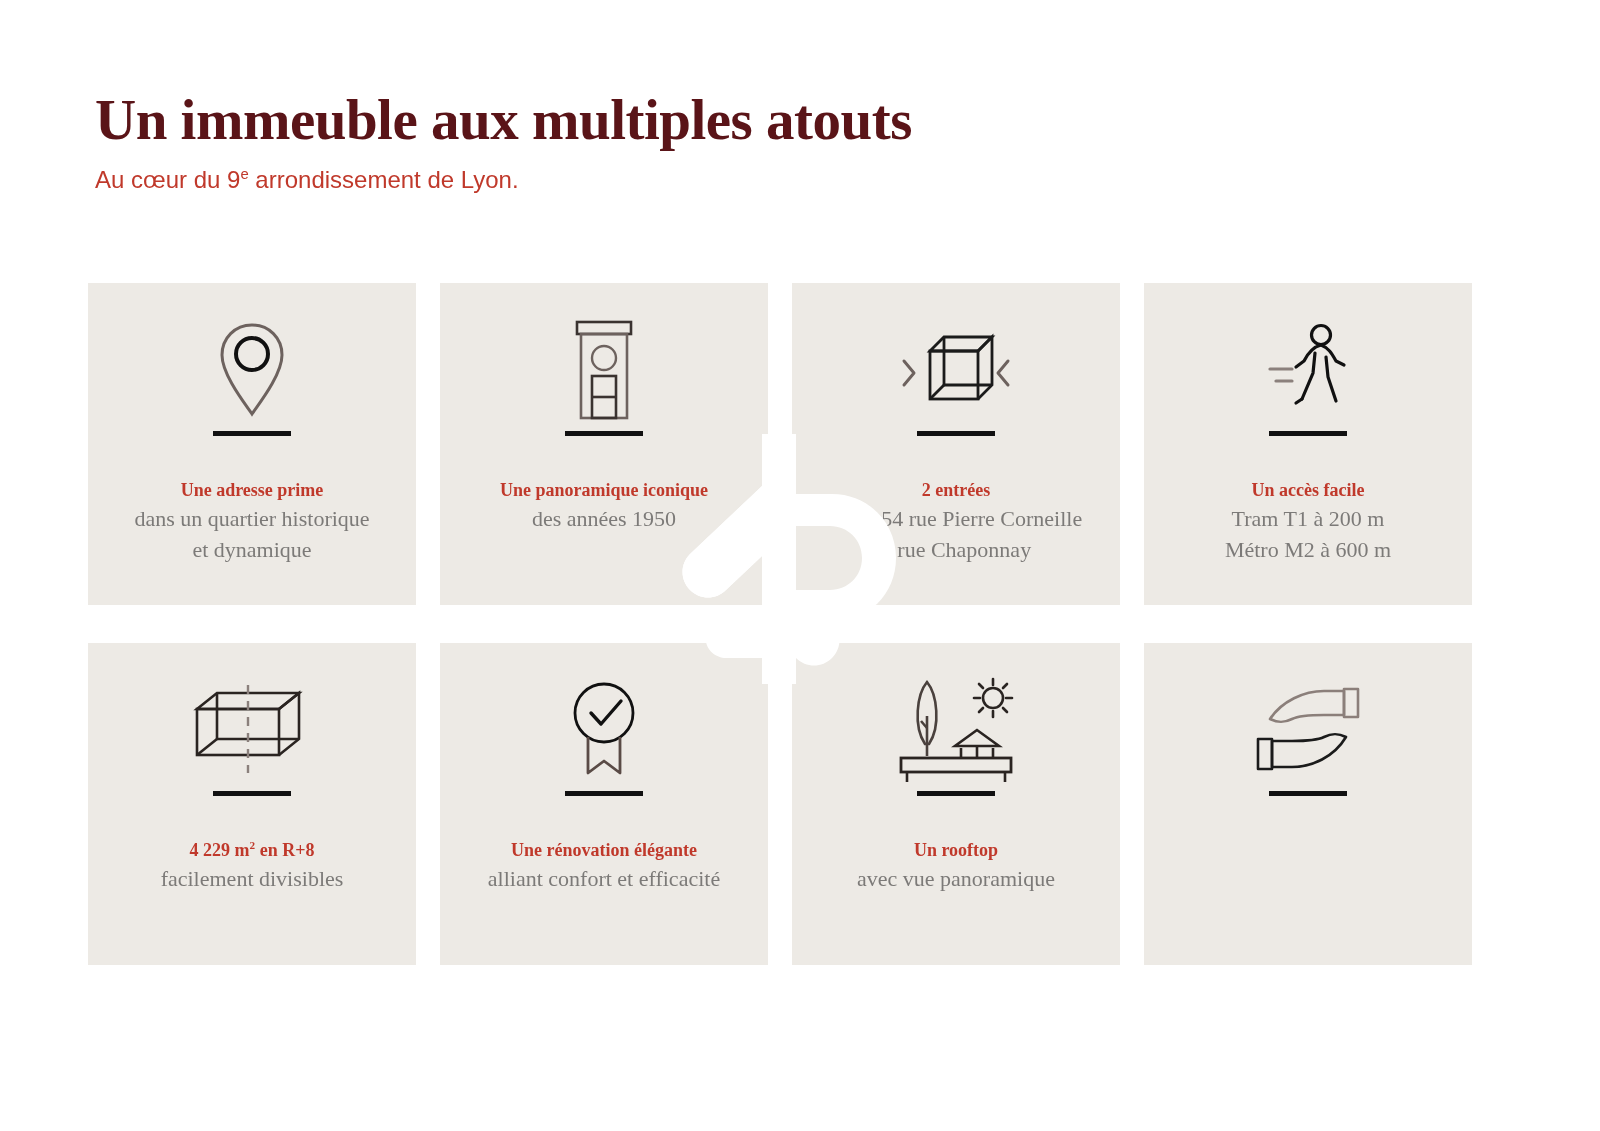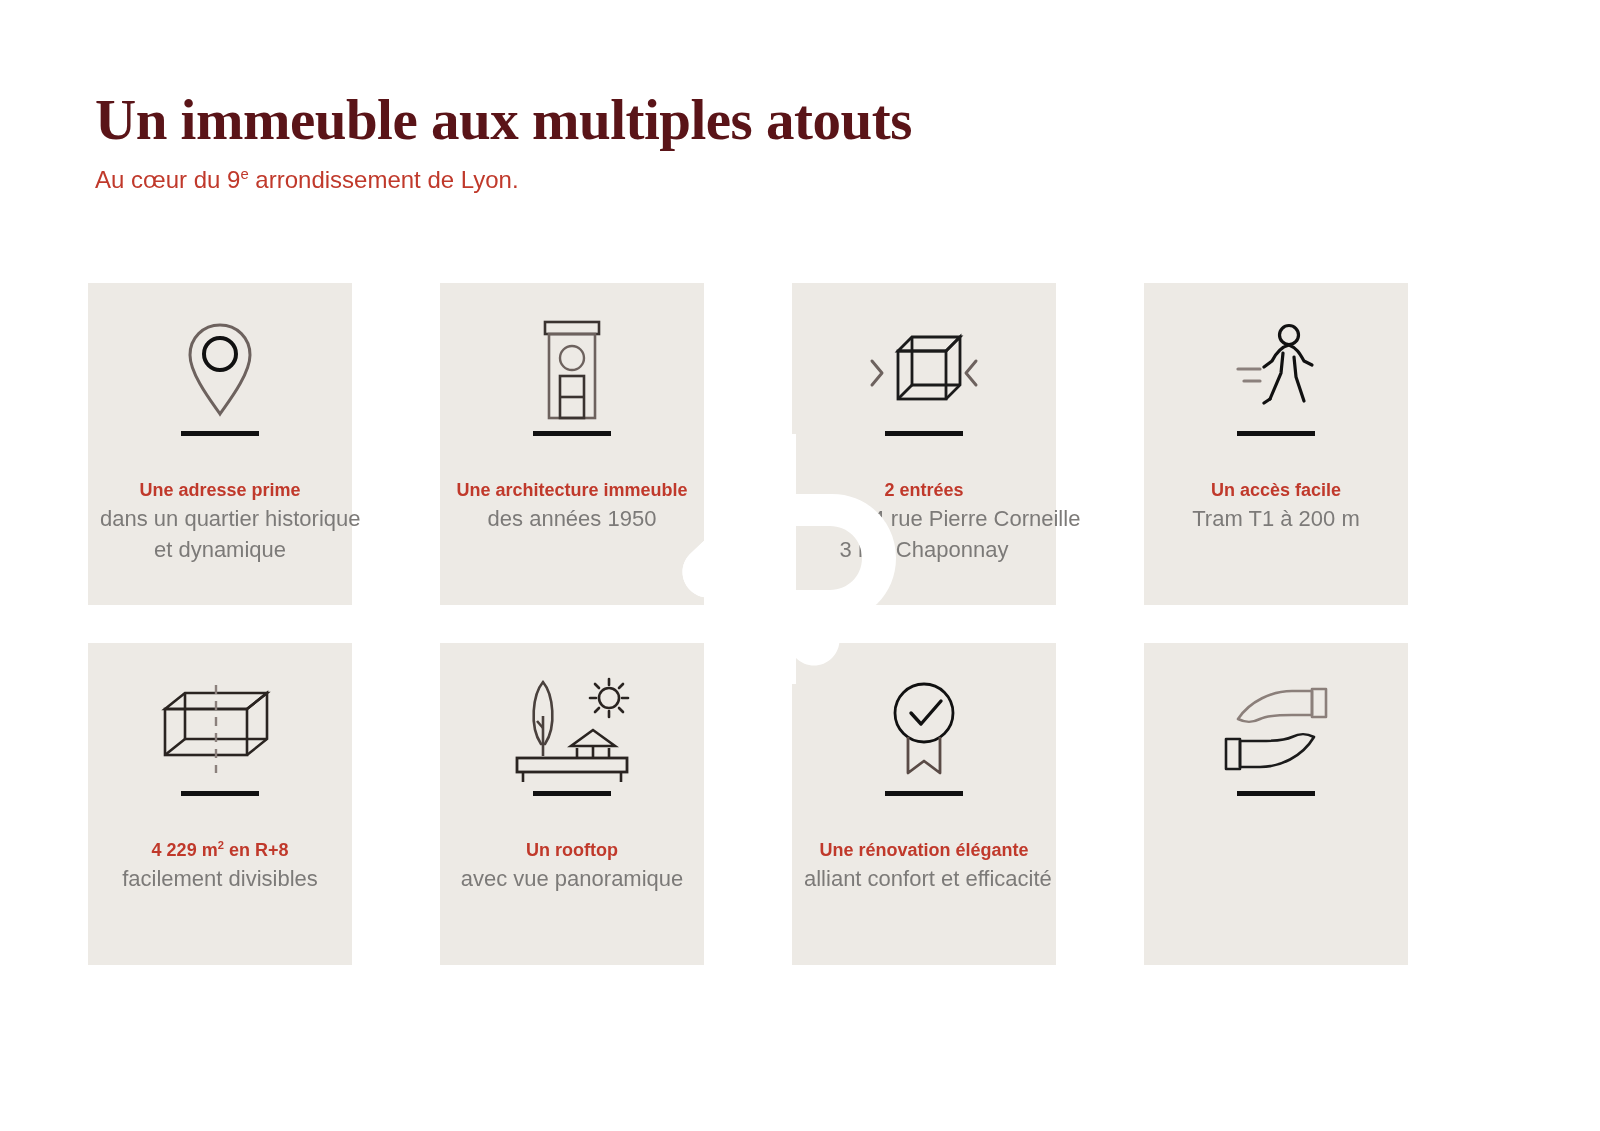--- a/index.html
+++ b/index.html
@@ -41,26 +41,27 @@
     position:absolute;
     left:88px; top:283px;
     width:1400px;
     display:grid;
     grid-template-columns:repeat(4, 316px);
     grid-column-gap:36px;
     grid-row-gap:38px;
   }
   .card{
     position:relative;
-    width:264px;
+    width:328px;
     height:322px;
     background:#0ea5e9;
     display:flex;
     flex-direction:column;
     align-items:center;
+    font-family:Liberation Serif, serif;
   }
   
   .card::after{
     content:"";
     position:absolute;
     left:11px; top:11px;
     width:316px; height:322px;
     background:#5a1418;
     z-index:-1;
   }
@@ -165,21 +166,21 @@
           <svg width="90" height="106" viewBox="0 0 90 106">
             <rect x="18" y="4" width="54" height="12" fill="none" stroke="#3a3330" stroke-width="2.6"></rect>
             <rect x="22" y="16" width="46" height="84" fill="none" stroke="#6d625e" stroke-width="2.6"></rect>
             <circle cx="45" cy="40" r="12" fill="none" stroke="#6d625e" stroke-width="2.4"></circle>
             <rect x="33" y="58" width="24" height="42" fill="none" stroke="#3a3330" stroke-width="2.6"></rect>
             <line x1="33" y1="79" x2="57" y2="79" stroke="#3a3330" stroke-width="2.6"></line>
           </svg>
         </div>
         <div class="rule"></div>
         <div class="card-text">
-          <div class="card-heading">Une architecture immeuble</div>
+          <div class="card-heading">Une panoramique iconique</div>
           <div class="card-sub">
             <div>des années 1950</div>
           </div>
         </div>
       </div>
     </div>
 
     <div class="card">
       <div class="card-inner">
         <div class="icon-wrap">
@@ -219,20 +220,21 @@
             <path d="M44 78 L38 82" fill="none" stroke="#111" stroke-width="3.2" stroke-linecap="round"></path>
             <line x1="12" y1="48" x2="34" y2="48" stroke="#8b807c" stroke-width="3.2" stroke-linecap="round"></line>
             <line x1="18" y1="60" x2="34" y2="60" stroke="#8b807c" stroke-width="3.2" stroke-linecap="round"></line>
           </svg>
         </div>
         <div class="rule"></div>
         <div class="card-text">
           <div class="card-heading">Un accès facile</div>
           <div class="card-sub">
             <div>Tram T1 à 200 m</div>
+            <div>Métro M2 à 600 m</div>
           </div>
         </div>
       </div>
     </div>
 
     <div class="card row2">
       <div class="card-inner">
         <div class="icon-wrap">
           <svg width="130" height="92" viewBox="0 0 130 92">
             <g fill="none" stroke="#2a2421" stroke-width="2.6">
@@ -244,20 +246,39 @@
               <line x1="10" y1="70" x2="30" y2="54"></line>
             </g>
             <line x1="61" y1="0" x2="61" y2="88" stroke="#8b807c" stroke-width="2.4" stroke-dasharray="9 7"></line>
           </svg>
         </div>
         <div class="rule"></div>
         <div class="card-text">
           <div class="card-heading"><span>4 229 m</span><sup>2</sup><span> en R+8</span></div>
           <div class="card-sub">
             <div>facilement divisibles</div>
+          </div>
+        </div>
+      </div>
+    </div>
+
+    <div class="card row2">
+      <div class="card-inner">
+        <div class="icon-wrap">
+          <svg width="86" height="104" viewBox="0 0 86 104">
+            <circle cx="43" cy="34" r="29" fill="none" stroke="#111" stroke-width="2.8"></circle>
+            <polyline points="30,34 40,45 60,22" fill="none" stroke="#111" stroke-width="3.4" stroke-linecap="round" stroke-linejoin="round"></polyline>
+            <path d="M27 58 L27 94 L43 82 L59 94 L59 58" fill="none" stroke="#5a4b46" stroke-width="2.8" stroke-linejoin="round"></path>
+          </svg>
+        </div>
+        <div class="rule"></div>
+        <div class="card-text">
+          <div class="card-heading">Une rénovation élégante</div>
+          <div class="card-sub">
+            <div>alliant confort et efficacité</div>
           </div>
         </div>
       </div>
     </div>
 
     <div class="card row2">
       <div class="card-inner">
         <div class="icon-wrap">
           <svg width="126" height="110" viewBox="0 0 126 110">
             <path d="M32 68 C20 50 24 18 34 6 C44 18 48 50 36 68 Z" fill="none" stroke="#4a413d" stroke-width="2.6"></path>
@@ -289,39 +310,20 @@
           <div class="card-sub">
             <div>avec vue panoramique</div>
           </div>
         </div>
       </div>
     </div>
 
     <div class="card row2">
       <div class="card-inner">
         <div class="icon-wrap">
-          <svg width="86" height="104" viewBox="0 0 86 104">
-            <circle cx="43" cy="34" r="29" fill="none" stroke="#111" stroke-width="2.8"></circle>
-            <polyline points="30,34 40,45 60,22" fill="none" stroke="#111" stroke-width="3.4" stroke-linecap="round" stroke-linejoin="round"></polyline>
-            <path d="M27 58 L27 94 L43 82 L59 94 L59 58" fill="none" stroke="#5a4b46" stroke-width="2.8" stroke-linejoin="round"></path>
-          </svg>
-        </div>
-        <div class="rule"></div>
-        <div class="card-text">
-          <div class="card-heading">Une rénovation élégante</div>
-          <div class="card-sub">
-            <div>alliant confort et efficacité</div>
-          </div>
-        </div>
-      </div>
-    </div>
-
-    <div class="card row2">
-      <div class="card-inner">
-        <div class="icon-wrap">
           <svg width="120" height="92" viewBox="0 0 120 92">
             <g fill="none" stroke="#8b7f7a" stroke-width="2.6" stroke-linejoin="round">
               <path d="M22 34 C34 16 56 6 76 6 L96 6 L96 30 L76 30 C66 30 52 30 44 34 C36 38 30 38 22 34 Z"></path>
               <rect x="96" y="4" width="14" height="28"></rect>
             </g>
             <g fill="none" stroke="#1b1b1b" stroke-width="2.6" stroke-linejoin="round">
               <path d="M98 52 C86 72 64 82 44 82 L24 82 L24 56 L44 56 C54 56 68 56 76 52 C84 48 90 48 98 52 Z"></path>
               <rect x="10" y="54" width="14" height="30"></rect>
             </g>
           </svg>

